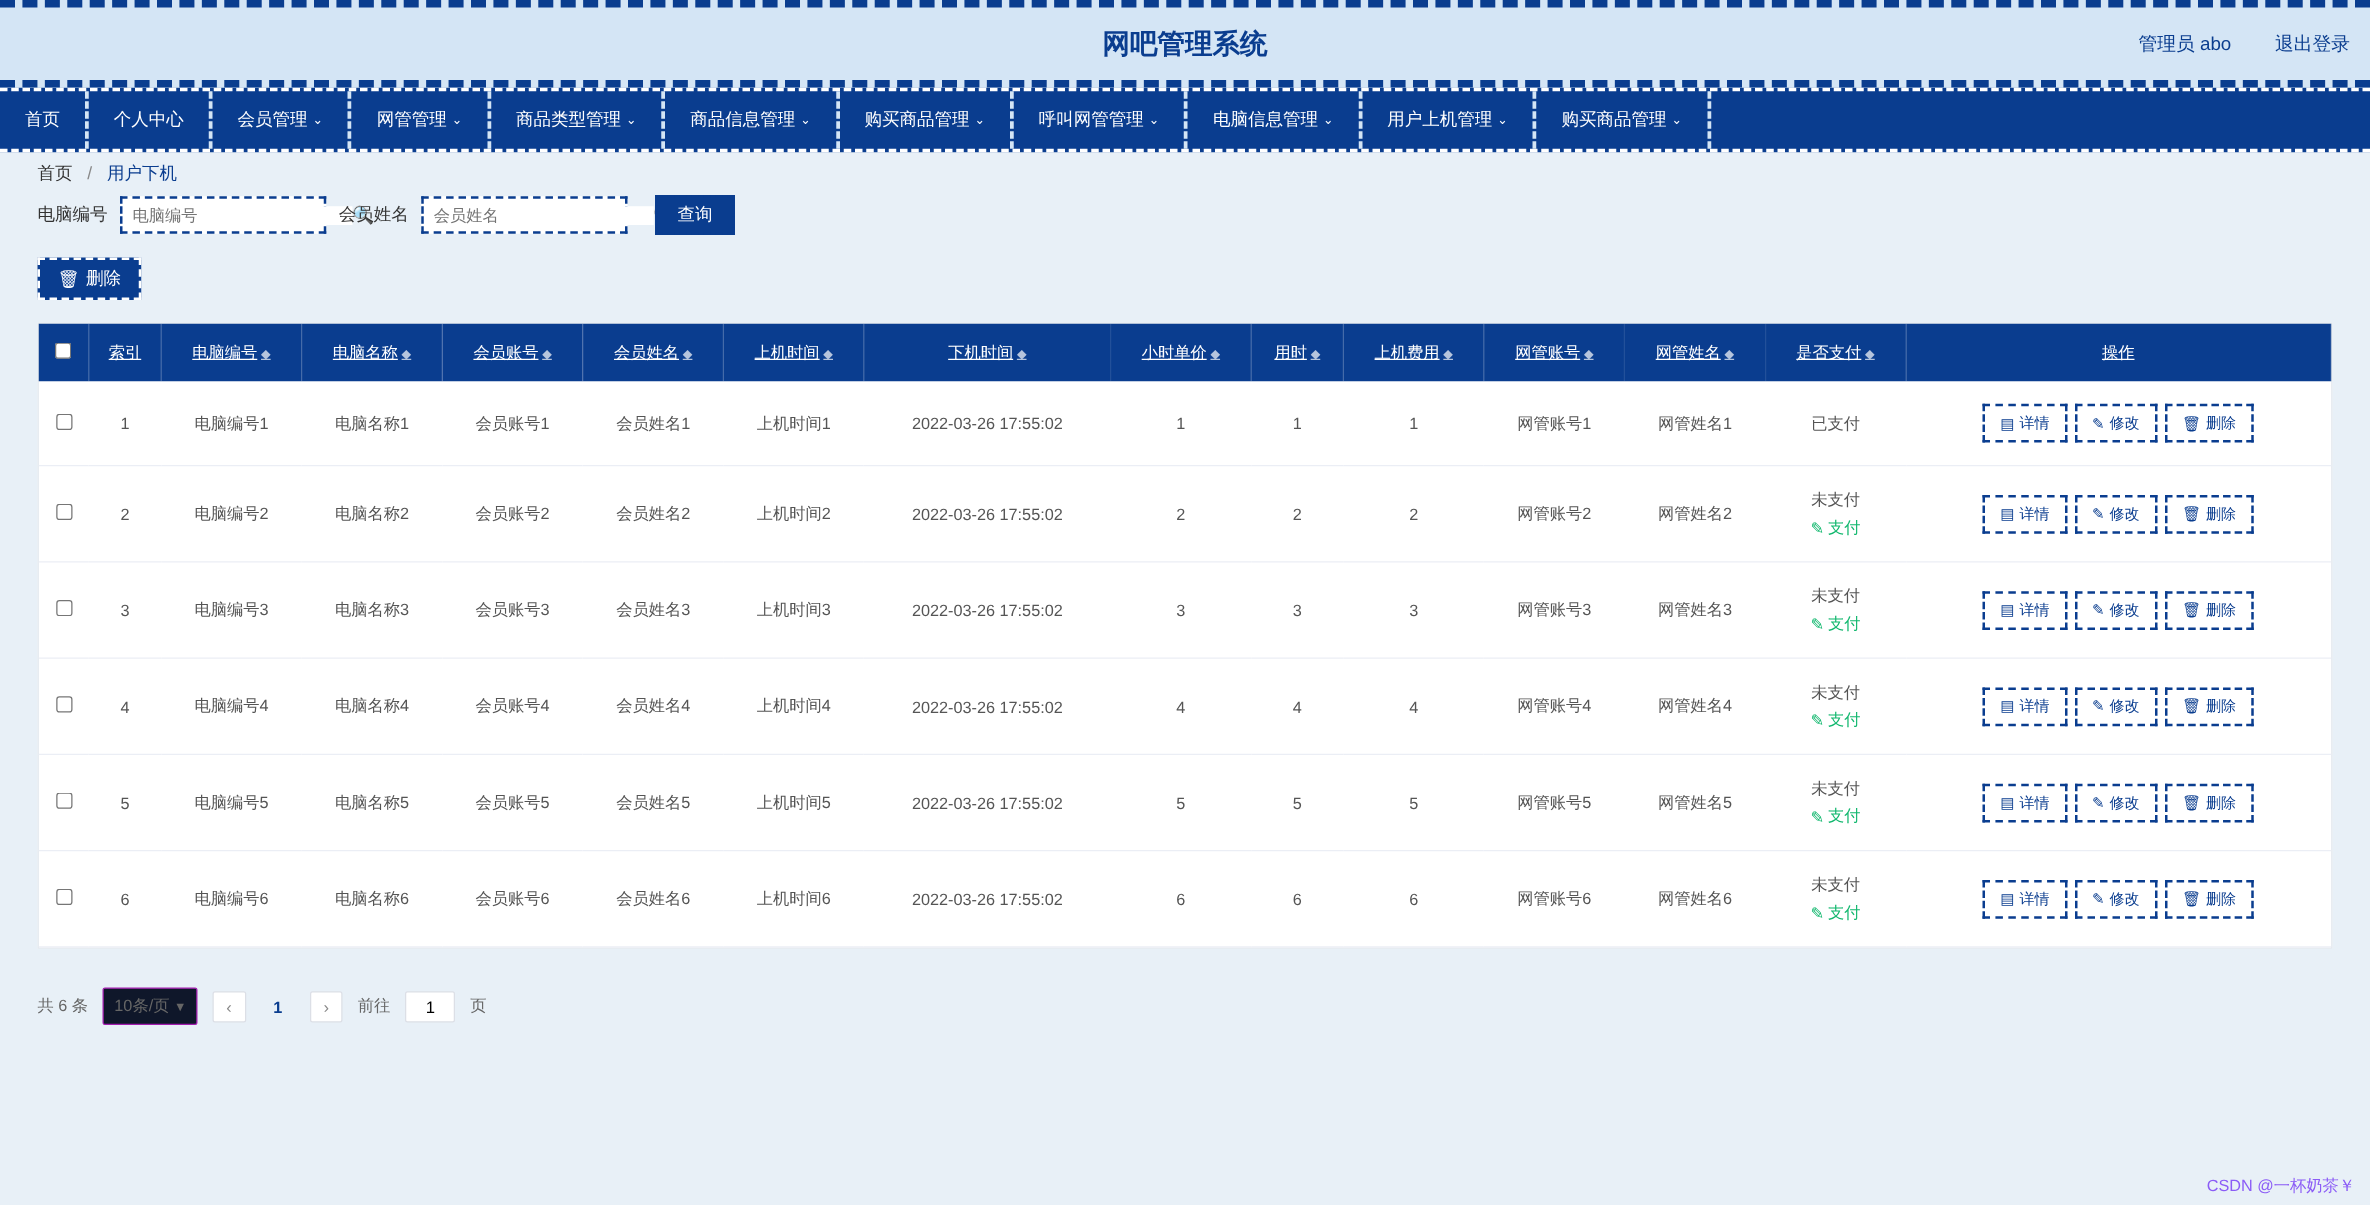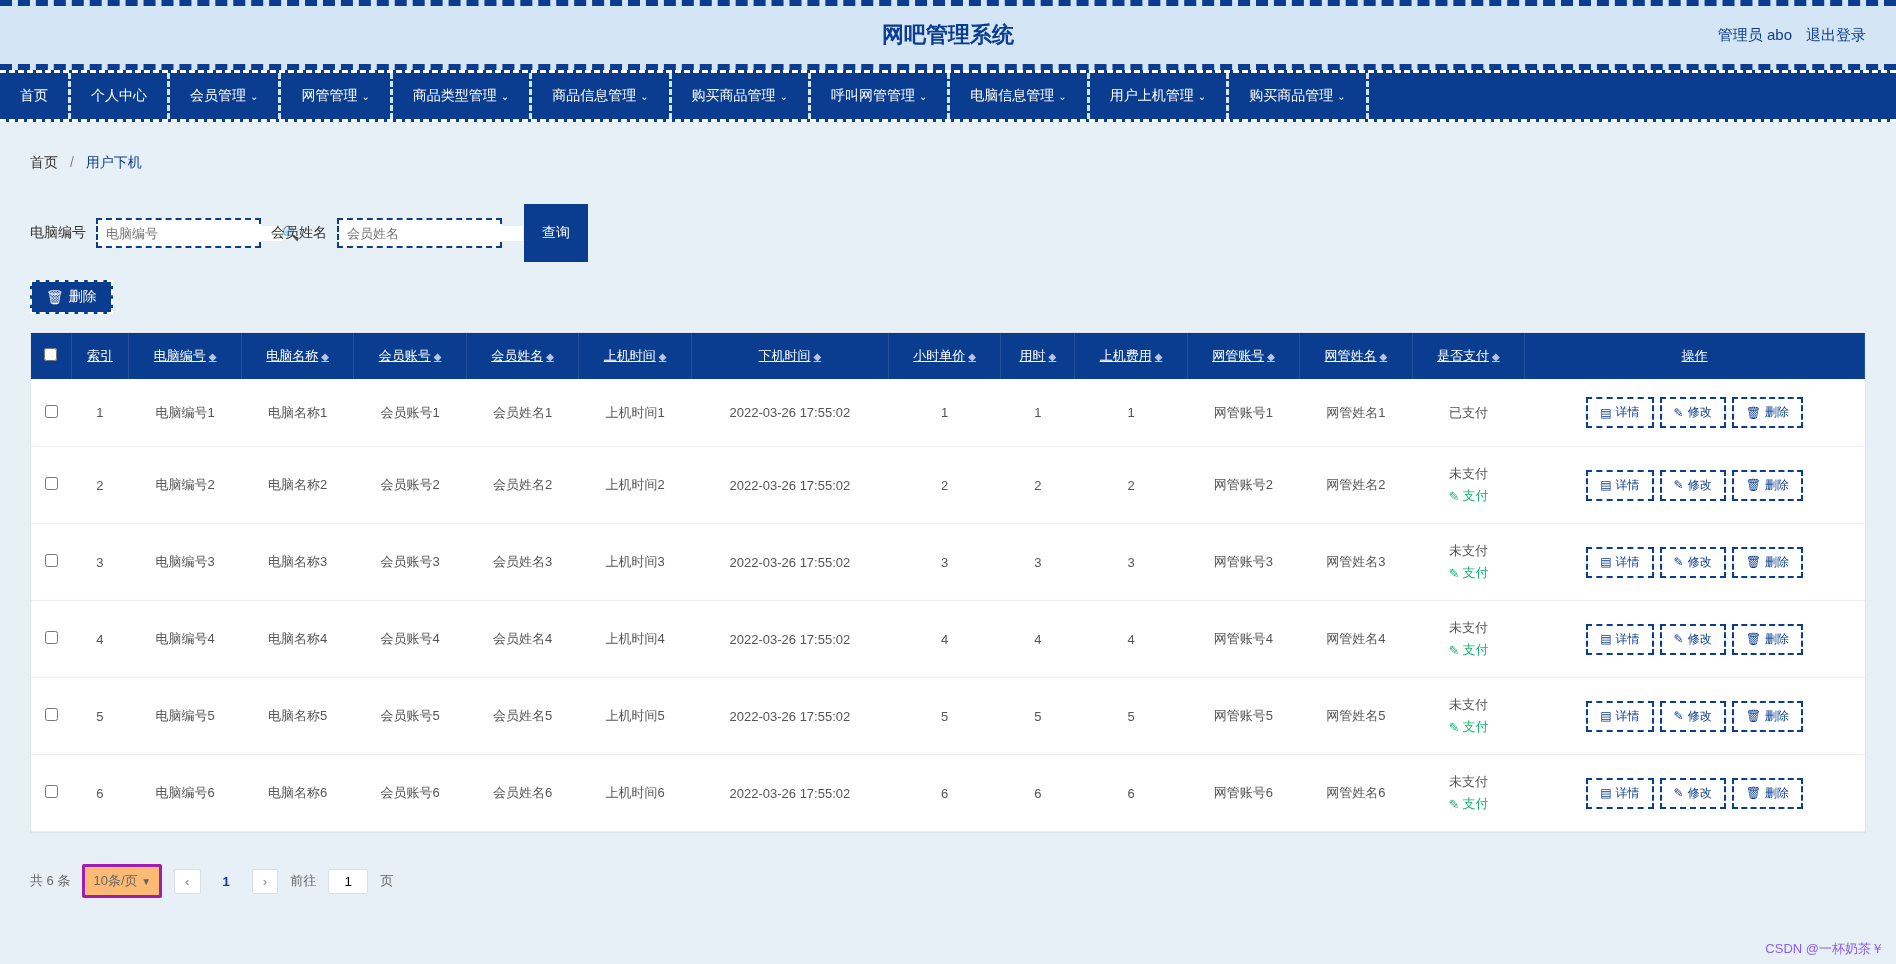--- a/index.html
+++ b/index.html
@@ -10,47 +10,47 @@
   border-top: 6px dashed #0a3d8f;
   border-bottom: 6px dashed #0a3d8f;
   height: 70px;
   display: flex;
   align-items: center;
   justify-content: center;
   position: relative;
   text-align: right;
 }
 .header-title { font-size: 22px; font-weight: bold; color: #0a3d8f; }
-.header-right { position: absolute; right: 30px; display: flex; gap: 14px; color: #0a3d8f; font-size: 15px; }
+.header-right { position: absolute; right: 16px; display: flex; gap: 35px; color: #0a3d8f; font-size: 15px; }
 
 .nav { background: #0a3d8f; display: flex; border-top: 3px dashed #fff; border-bottom: 3px dashed #fff;}
 .nav-item {
   color: #fff; padding: 14px 20px; font-size: 14px; cursor: pointer;
   border-right: 3px dashed #d4e5f5; display: flex; align-items: center; gap: 4px;
   min-width: 70px; justify-content: center;
 }
 .chevron-down { font-size: 10px; }
 
-.breadcrumb { background: #e8f0f7; padding: 32px 30px; color: #333; font-size: 14px; }
+.breadcrumb { background: #e8f0f7; padding: 8px 30px; color: #333; font-size: 14px; }
 .breadcrumb .sep { margin: 0 8px; color: #888; }
 .breadcrumb .active { color: #0a3d8f; font-weight: 500; }
 
 .content { padding: 0 30px 20px 30px; background: #e8f0f7; }
 
 .search-row { display: flex; align-items: center; gap: 10px; margin-bottom: 18px; flex-wrap: wrap; }
 .search-label { color: #333; font-size: 14px; }
 .search-input-wrap {
   border: 2px dashed #0a3d8f; background: #fff; padding: 4px 8px;
   display: flex; align-items: center; width: 165px; height: 30px;
 }
 .search-input-wrap input { border: none; outline: none; flex: 1; font-size: 13px; }
 .search-icon { color: #bbb; font-size: 14px; }
 .query-btn {
   border: 2px dashed #0a3d8f; background: #0a3d8f; color: #fff;
-  padding: 18px 16px; font-size: 14px; cursor: pointer; margin-left: 12px;
+  padding: 5px 16px; font-size: 14px; cursor: pointer; margin-left: 12px;
 }
 
 .delete-btn {
   border: 2px dashed #fff; background: #0a3d8f; color: #fff;
   padding: 6px 14px; font-size: 14px; cursor: pointer;
   display: inline-flex; align-items: center; gap: 5px;
 }
 
 .table-wrap { margin-top: 18px; background: #fff; border: 1px solid #e0e6ed; }
 table { width: 100%; border-collapse: collapse; }
@@ -60,21 +60,21 @@
 td { padding: 18px 6px; font-size: 13px; text-align: center; border-bottom: 1px solid #ebeef5; color: #555;}
 .chk { width: 40px; }
 input[type=checkbox] { cursor: pointer; }
 
 .pay-link { color: #13b86f; display: inline-flex; align-items: center; gap: 3px; margin-top: 4px;}
 
 .actions { display: flex; gap: 6px; justify-content: center; }
 .act-btn { border: 2px dashed #0a3d8f; background: #fff; color: #0a3d8f; padding: 5px 12px; font-size: 12px; cursor: pointer; display: inline-flex; align-items: center; gap: 4px;}
 
 .pager { display: flex; align-items: center; gap: 12px; margin-top: 31px; font-size: 13px; color: #666;}
-.page-size-sel { border: 3px solid #a21caf; padding: 5px 8px; background: #fdba74; border-radius: 2px;}
+.page-size-sel { border: 1px solid #a21caf; padding: 5px 8px; background: #0f172a; border-radius: 2px;}
 .pg-btn { border: 1px solid #dcdfe6; background: #fff; padding: 4px 10px; border-radius: 2px; color: #888;}
 .pg-num { border: none; background: transparent; padding: 4px 10px; color: #0a3d8f; font-weight: bold;}
 .jump-input { width: 40px; border: 1px solid #dcdfe6; padding: 4px; text-align: center; border-radius: 2px;}
 
 .watermark { position: fixed; bottom: 6px; right: 12px; color: #8b5cf6; font-size: 13px;}
 </style>
 </head>
 <body>
 
 <div class="header">

